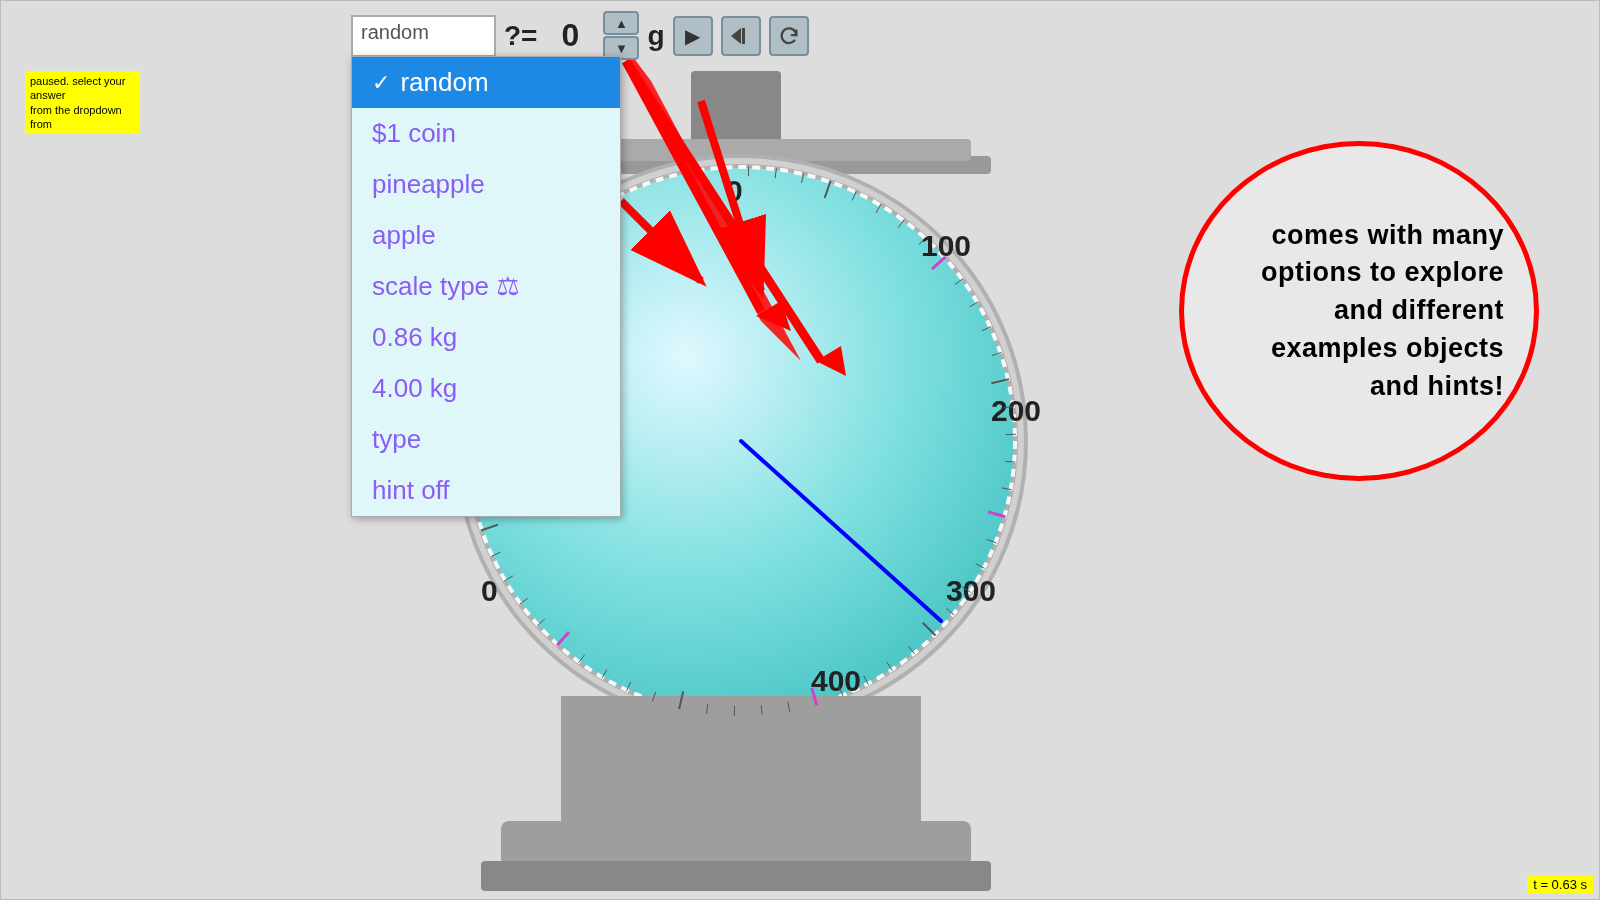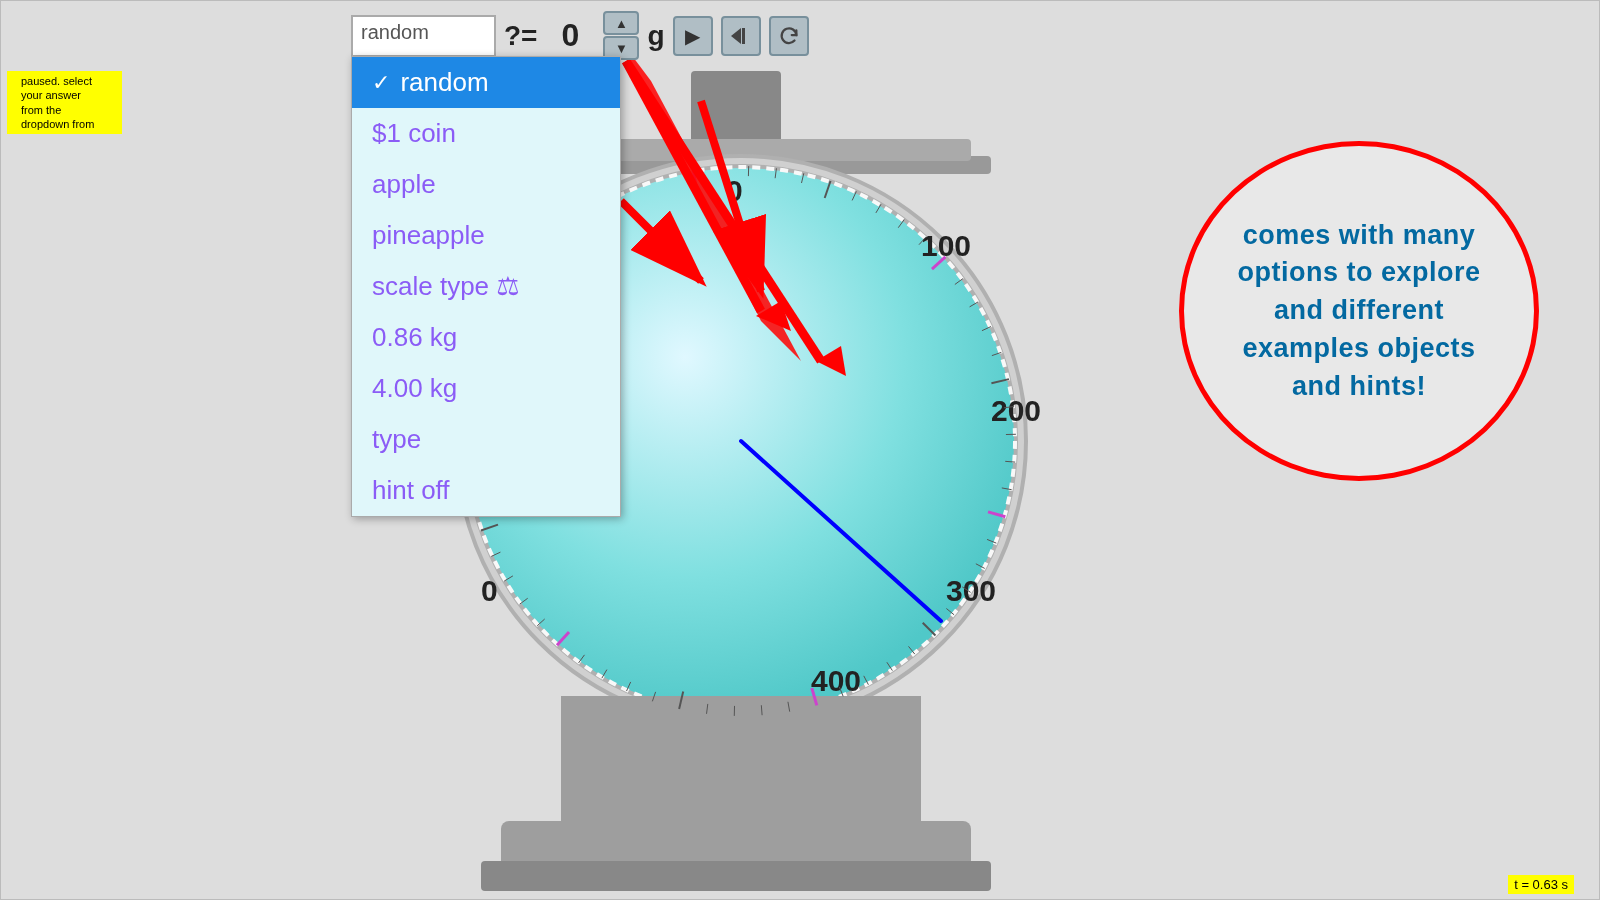--- a/index.html
+++ b/index.html
@@ -18,24 +18,24 @@
       height: 900px;
       background: #ddd;
       position: relative;
       border: 1px solid #bbb;
     }
 
     
     #pause-notice {
       position: absolute;
       top: 70px;
-      left: 6px;
+      left: 24px;
       background: yellow;
       font-size: 11px;
-      padding: 3px 14px;
+      padding: 3px 5px;
       line-height: 1.3;
       width: 115px;
       z-index: 10;
     }
 
     
     #toolbar {
       position: absolute;
       top: 10px;
       left: 350px;
@@ -161,44 +161,44 @@
       position: absolute;
       top: 20px;
       left: 0;
       display: flex;
       align-items: center;
       justify-content: center;
       padding: 20px 30px;
     }
 
     .callout-text {
-      color: #0369a1;
+      color: #000000;
       font-size: 27px;
       font-weight: bold;
-      text-align: center;
+      text-align: right;
       line-height: 1.4;
       letter-spacing: 0.5px;
     }
 
     
     #arrow-container {
       position: absolute;
       top: 0;
       left: 0;
       width: 1600px;
       height: 900px;
       pointer-events: none;
       z-index: 5;
     }
 
     
     #timer-badge {
       position: absolute;
       bottom: 5px;
-      right: 25px;
+      right: 6px;
       background: yellow;
       font-size: 13px;
       padding: 2px 6px;
     }
   </style>
 </head>
 <body>
 
 <div id="sim-area">
 
@@ -239,24 +239,24 @@
   </div>
 
   <div id="dropdown-menu">
     <div class="menu-item selected">
       <span>random</span>
     </div>
     <div class="menu-item">
       <span>$1 coin</span>
     </div>
     <div class="menu-item">
+      <span>pineapple</span>
+    </div>
+    <div class="menu-item">
       <span>apple</span>
-    </div>
-    <div class="menu-item">
-      <span>pineapple</span>
     </div>
     <div class="menu-item">
       <span>scale type ⚖</span>
     </div>
     <div class="menu-item">
       <span>0.86 kg</span>
     </div>
     <div class="menu-item">
       <span>4.00 kg</span>
     </div>

